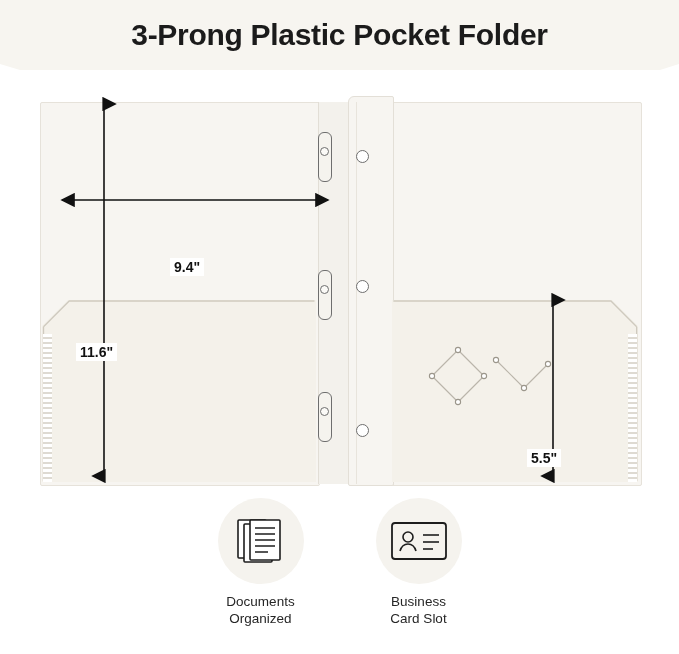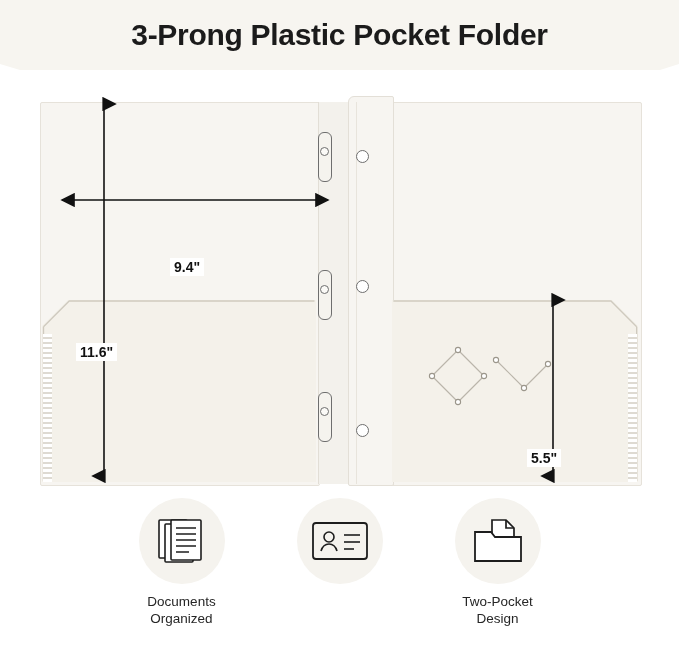--- a/index.html
+++ b/index.html
@@ -361,27 +361,18 @@
         <rect x="3" y="5" width="54" height="36" rx="3" fill="none" stroke="#1d1d1d" stroke-width="1.8"></rect>
         <circle cx="19" cy="19" r="5" fill="none" stroke="#1d1d1d" stroke-width="1.6"></circle>
         <path d="M11 33 c1.5-5 5-7 8-7 c3 0 6.5 2 8 7" fill="none" stroke="#1d1d1d" stroke-width="1.6"></path>
         <g stroke="#1d1d1d" stroke-width="1.6">
           <line x1="34" y1="17" x2="50" y2="17"></line>
           <line x1="34" y1="24" x2="50" y2="24"></line>
           <line x1="34" y1="31" x2="44" y2="31"></line>
         </g>
       </svg>
     </div>
+    <div class="feature-label">Business
+Card Slot</div>
   </div>
 
-  <div class="feature">
-    <div class="feature-circle">
-      <svg width="56" height="50" viewBox="0 0 56 50">
-        <path d="M22 4 l14 0 l8 8 l0 14 l-22 0 Z" fill="#ffffff" stroke="#1d1d1d" stroke-width="1.7"></path>
-        <path d="M36 4 l0 8 l8 0" fill="none" stroke="#1d1d1d" stroke-width="1.7"></path>
-        <path d="M5 16 l16 0 l4 5 l26 0 l0 24 l-46 0 Z" fill="#ffffff" stroke="#1d1d1d" stroke-width="1.8"></path>
-      </svg>
-    </div>
-    <div class="feature-label">Two-Pocket
-Design</div>
-  </div>
 
 </div>
 
 </body></html>

